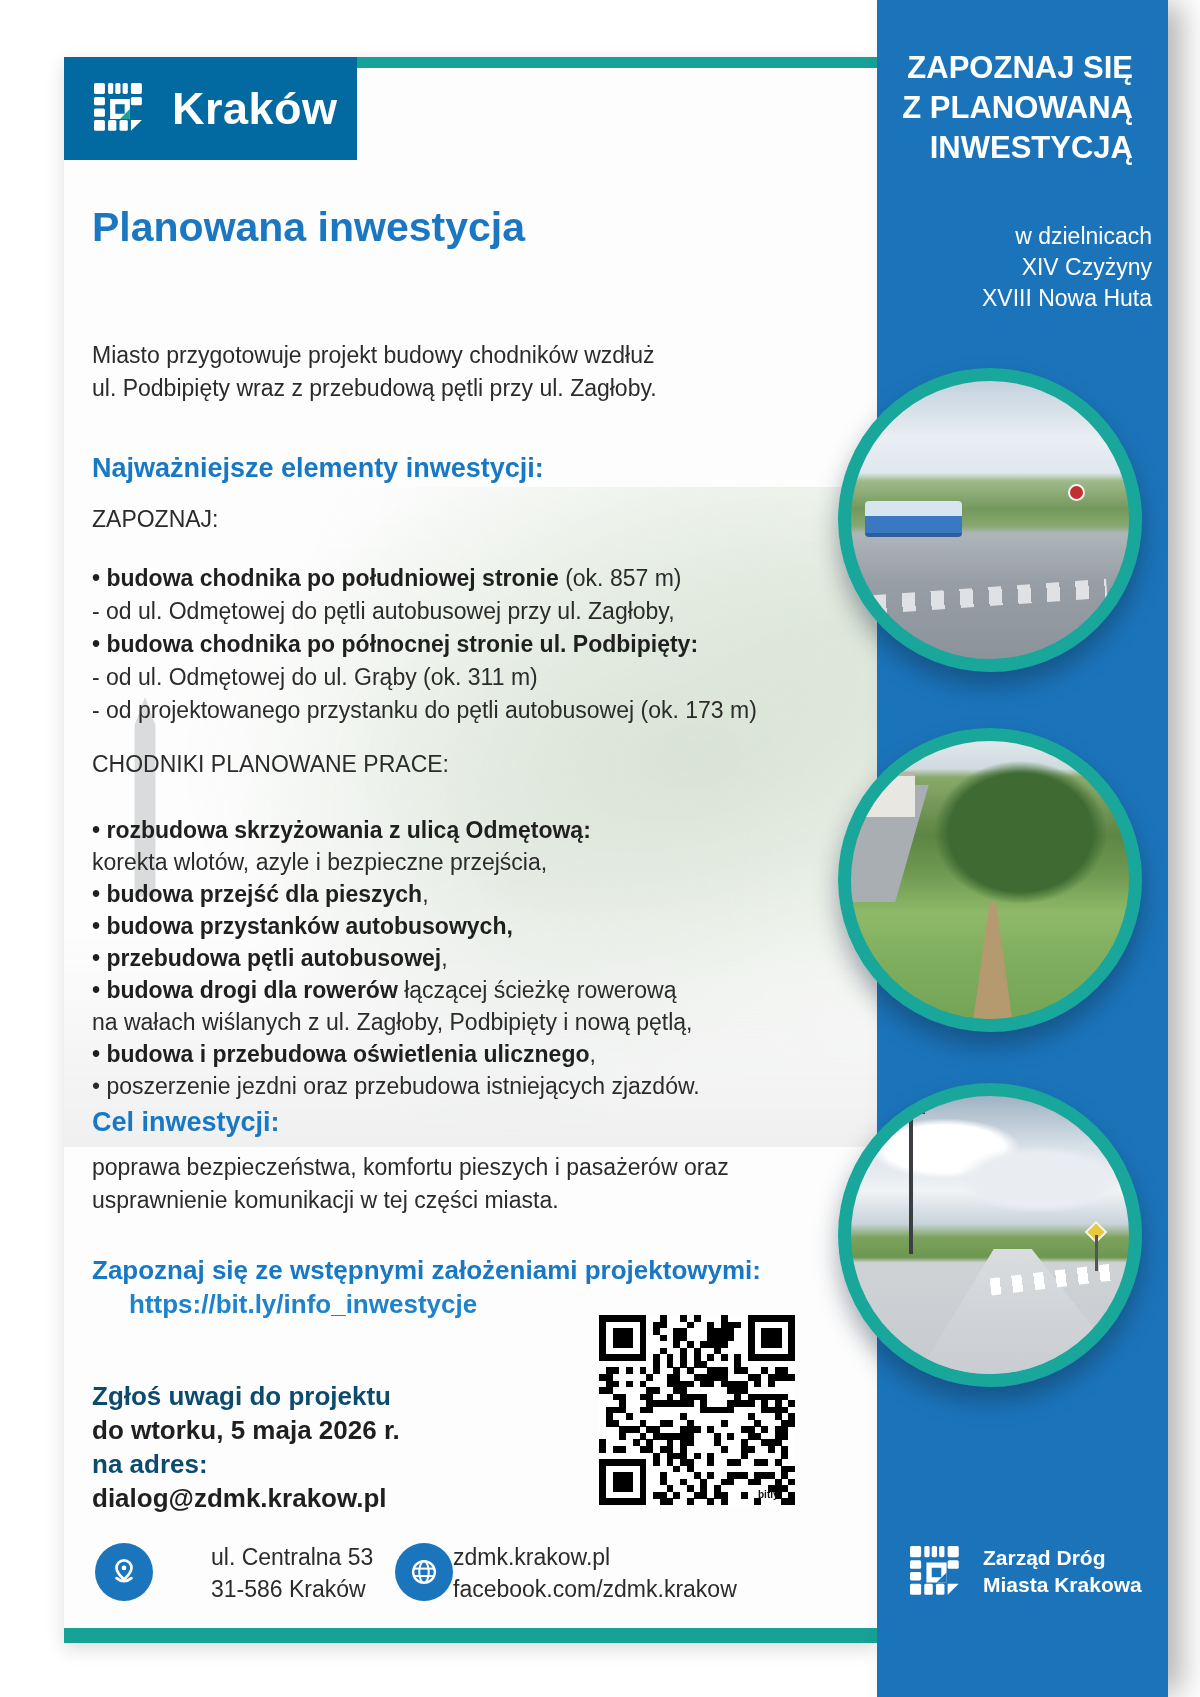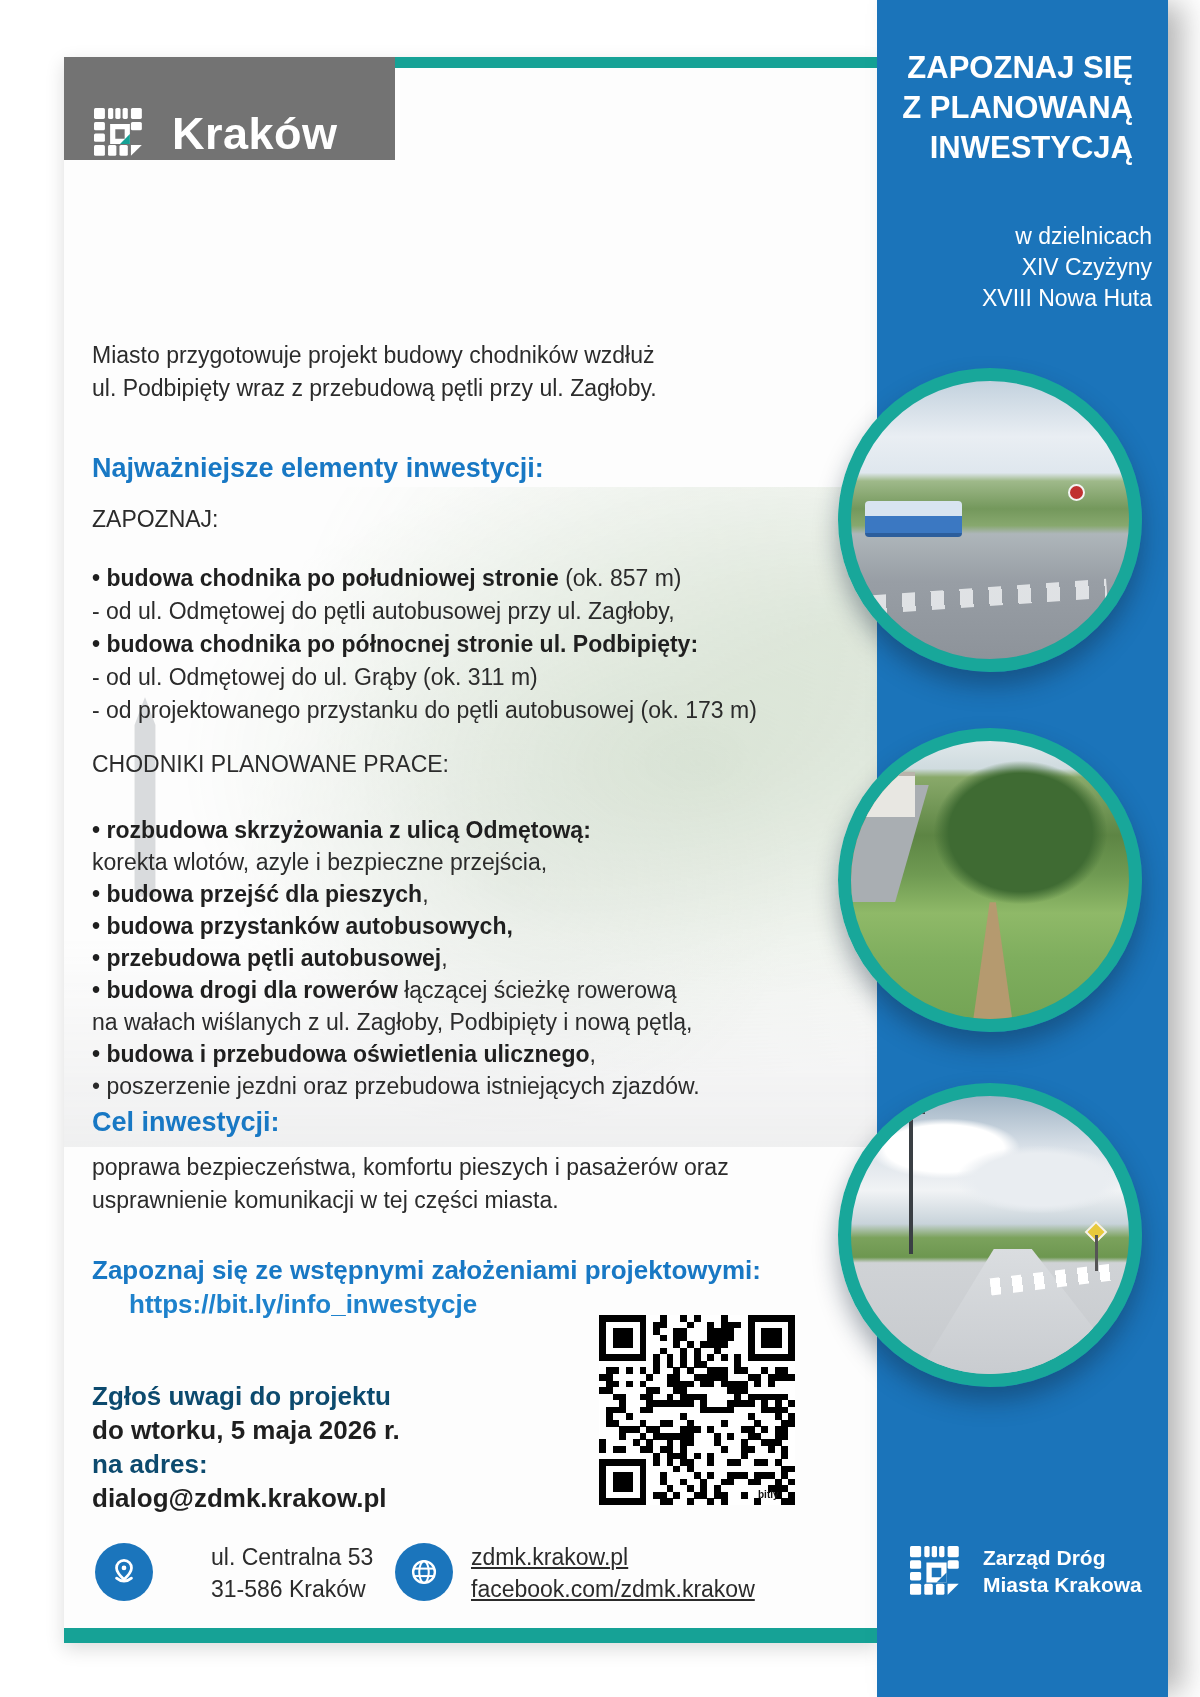--- a/index.html
+++ b/index.html
@@ -9,21 +9,21 @@
     color:#2b2b2b;overflow:hidden;
   }
   .abs{position:absolute;}
   
   .card{
     left:64px;top:57px;width:813px;height:1586px;background:#fdfdfd;
     box-shadow:0 6px 18px rgba(0,0,0,.14);
   }
   .top-teal-bar{left:0;top:0;width:813px;height:11px;background:#16A296;}
   .bottom-teal-bar{left:0;top:1571px;width:813px;height:15px;background:#16A296;}
-  .logo-box{left:0;top:0;width:331px;height:103px;background:#737373;display:flex;align-items:flex-end;}
+  .logo-box{left:0;top:0;width:293px;height:103px;background:#0369a1;display:flex;align-items:center;}
   .logo-box svg{margin-left:30px;}
   .logo-text{color:#fff;font-size:45px;font-weight:bold;margin-left:26px;letter-spacing:.5px;}
   
   .bg-fade{
     left:0;top:430px;width:813px;height:660px;pointer-events:none;
     background:
       radial-gradient(ellipse at 78% 42%, rgba(110,150,95,.34), transparent 58%),
       radial-gradient(ellipse at 95% 22%, rgba(120,160,105,.30), transparent 50%),
       radial-gradient(ellipse at 55% 60%, rgba(140,160,140,.18), transparent 45%),
       linear-gradient(to top, rgba(140,142,148,.22), transparent 32%);
@@ -111,20 +111,21 @@
         <rect x="49" y="71" width="16" height="21" rx="3"></rect>
         <path d="M71 71 H92 L71 92 Z"></path>
         <path fill-rule="evenodd" d="M31 31 H69 V69 H31 Z M41 41 V59 H59 V41 Z"></path>
       </g>
       <path d="M69 50 L69 69 L50 69 Z" fill="#16A296"></path>
       <path d="M71 49 L49 71 L60 71 L71 60 Z" fill="#ffffff" opacity="0"></path>
     </svg>
     <div class="logo-text">Kraków</div>
   </div>
 
+  <div class="abs title-line" style="top:144px;">Planowana inwestycja</div>
 
   <div class="abs para" style="top:282px;">
     <div>Miasto przygotowuje projekt budowy chodników wzdłuż</div>
     <div>ul. Podbipięty wraz z przebudową pętli przy ul. Zagłoby.</div>
   </div>
 
   <div class="abs h-blue" style="top:396px;">Najważniejsze elementy inwestycji:</div>
   <div class="abs h-caps" style="top:449px;">ZAPOZNAJ:</div>
   <div class="abs rl" style="top:505px;">
       <div class="rl-line"><span class="b">• budowa chodnika po południowej stronie</span><span> (ok. 857 m)</span></div>
@@ -568,21 +569,21 @@
   <div class="abs" style="left:331px;top:1486px;">
     <div style="display:flex;align-items:flex-start;">
       <div class="icon-circle">
         <svg width="34" height="34" viewBox="0 0 100 100">
           <circle cx="50" cy="50" r="32" fill="none" stroke="#fff" stroke-width="7"></circle>
           <ellipse cx="50" cy="50" rx="14" ry="32" fill="none" stroke="#fff" stroke-width="6"></ellipse>
           <line x1="18" y1="40" x2="82" y2="40" stroke="#fff" stroke-width="6"></line>
           <line x1="18" y1="62" x2="82" y2="62" stroke="#fff" stroke-width="6"></line>
         </svg>
       </div>
-      <div class="contact-text" style="margin-left:18px;margin-top:-2px;text-decoration:underline;">
+      <div class="contact-text" style="margin-top:-2px;">
         <div>zdmk.krakow.pl</div>
         <div>facebook.com/zdmk.krakow</div>
       </div>
     </div>
   </div>
 
   <div class="abs bottom-teal-bar"></div>
 </div>
 
 <div class="abs sidebar"></div>

